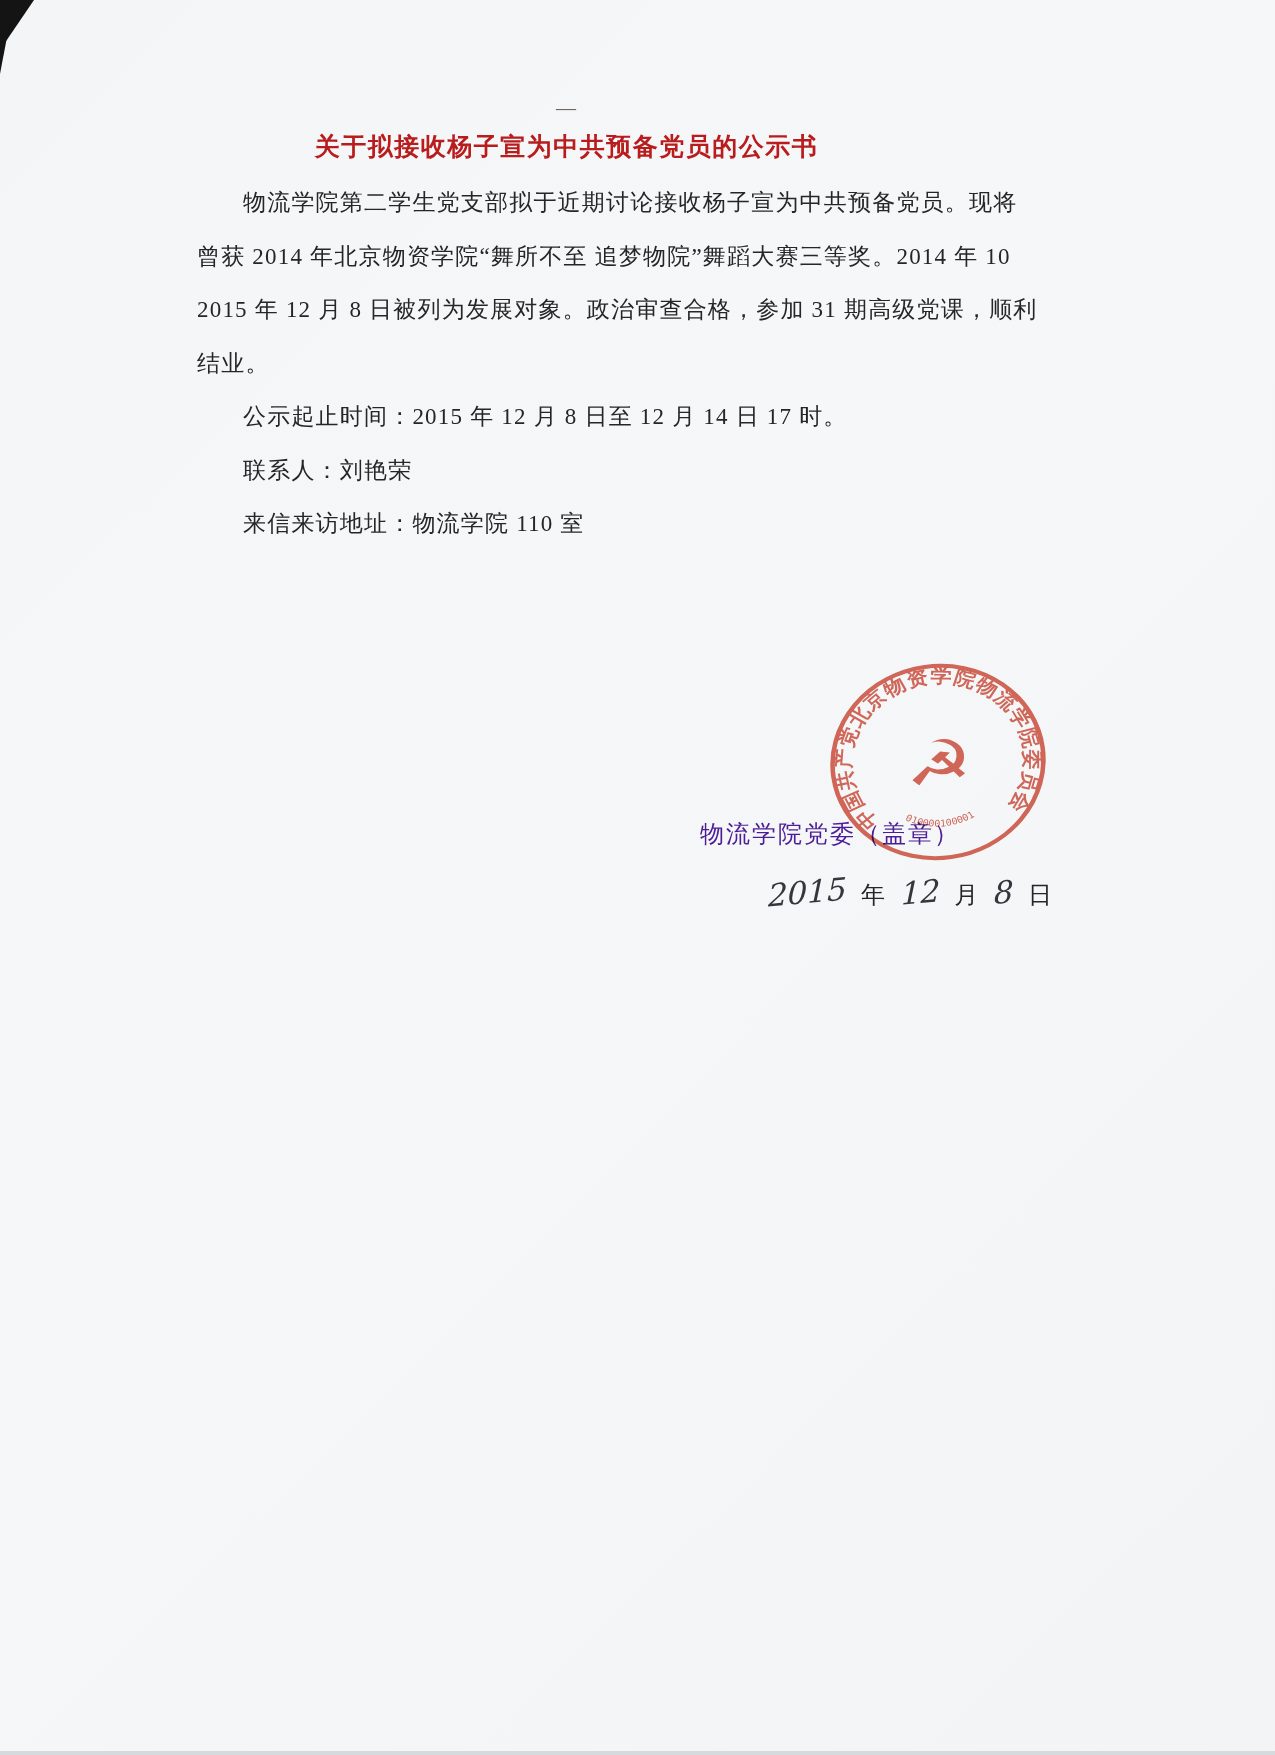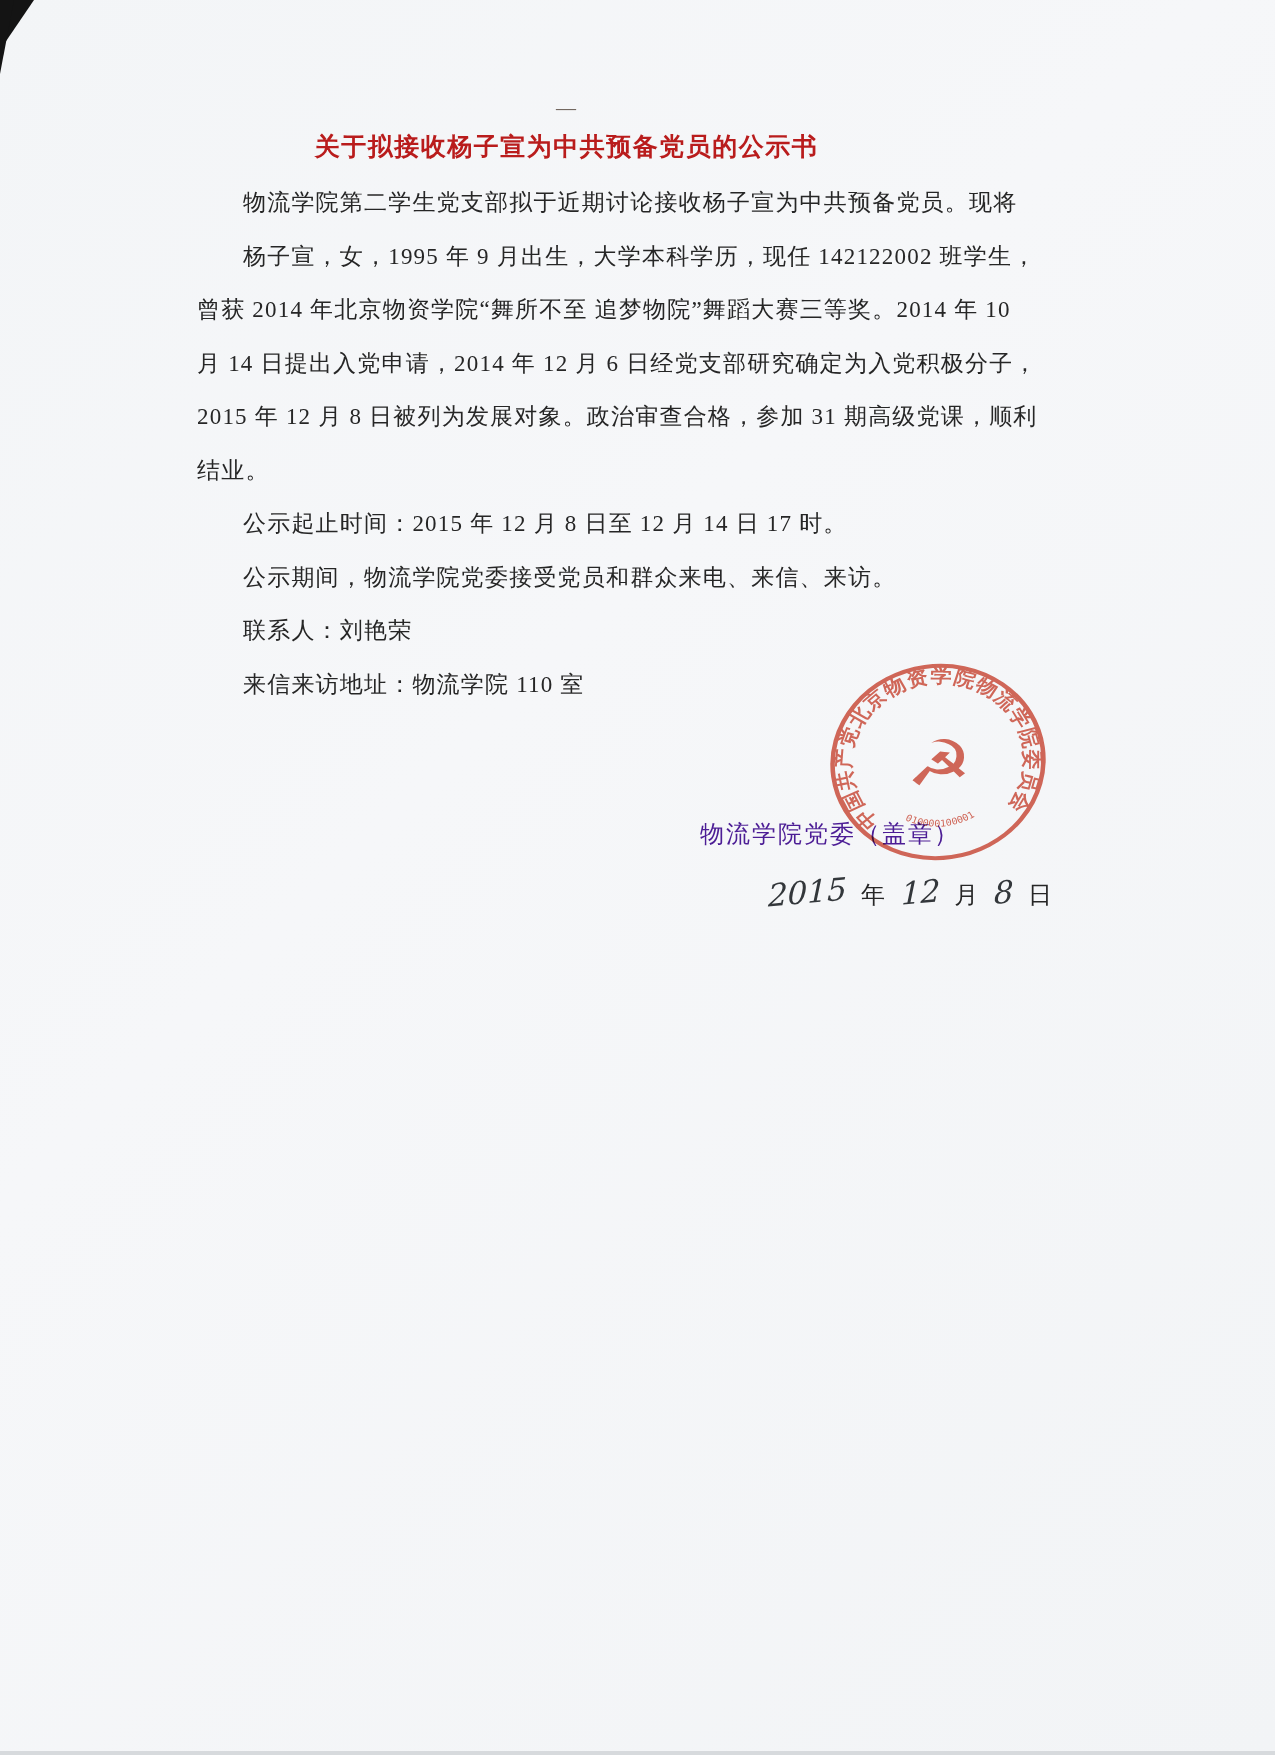--- a/index.html
+++ b/index.html
@@ -56,27 +56,24 @@
 <div class="artifact-corner2"></div>
 <div class="bottom-edge"></div>
 
 <div class="head-col">
   <div class="page-dash">—</div>
   <div class="doc-title">关于拟接收杨子宣为中共预备党员的公示书</div>
 </div>
 
 <div class="body-col">
   <div class="line ind">物流学院第二学生党支部拟于近期讨论接收杨子宣为中共预备党员。现将</div>
-  <div class="line ind">杨子宣，女，1995 年 9 月出生，大学本科学历，现任 142122002 班学生，</div>
   <div class="line">曾获 2014 年北京物资学院“舞所不至 追梦物院”舞蹈大赛三等奖。2014 年 10</div>
-  <div class="line">月 14 日提出入党申请，2014 年 12 月 6 日经党支部研究确定为入党积极分子，</div>
   <div class="line">2015 年 12 月 8 日被列为发展对象。政治审查合格，参加 31 期高级党课，顺利</div>
   <div class="line">结业。</div>
   <div class="line ind">公示起止时间：2015 年 12 月 8 日至 12 月 14 日 17 时。</div>
-  <div class="line ind">公示期间，物流学院党委接受党员和群众来电、来信、来访。</div>
   <div class="line ind">联系人：刘艳荣</div>
   <div class="line ind">来信来访地址：物流学院 110 室</div>
 </div>
 
 <div class="sig-org">物流学院党委（盖章）</div>
 
 <div class="sig-date">
   <span class="hand">2015</span>
   <span>年</span>
   <span class="hand">12</span>

